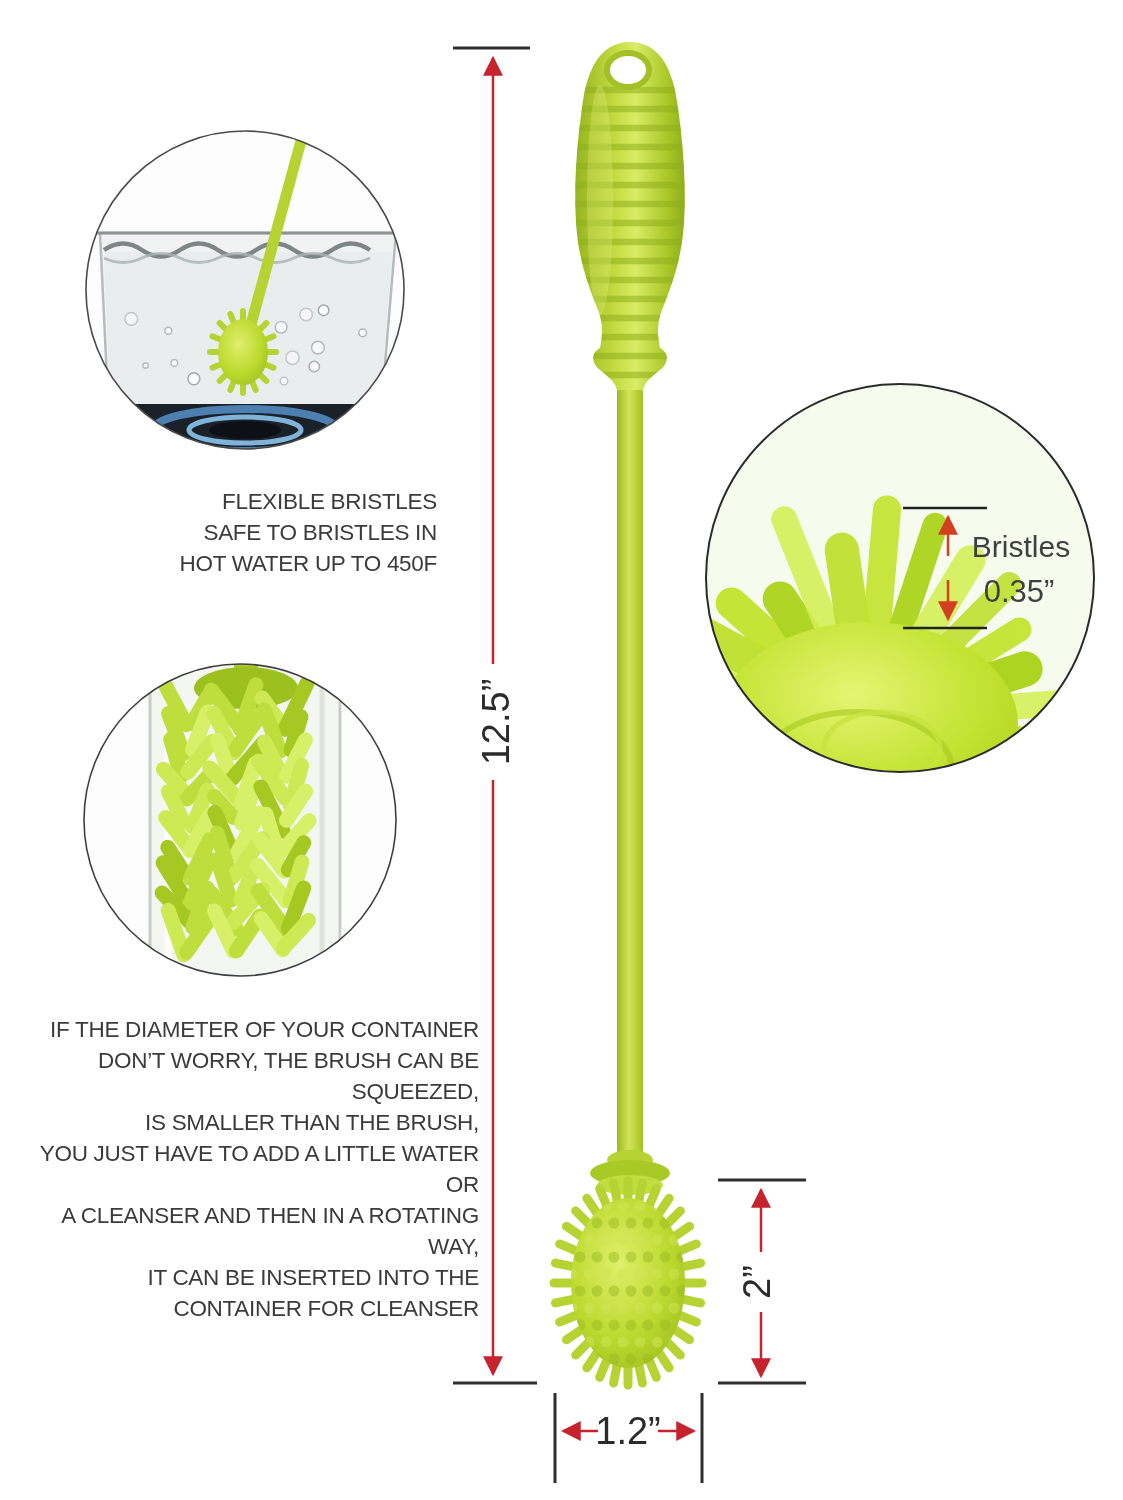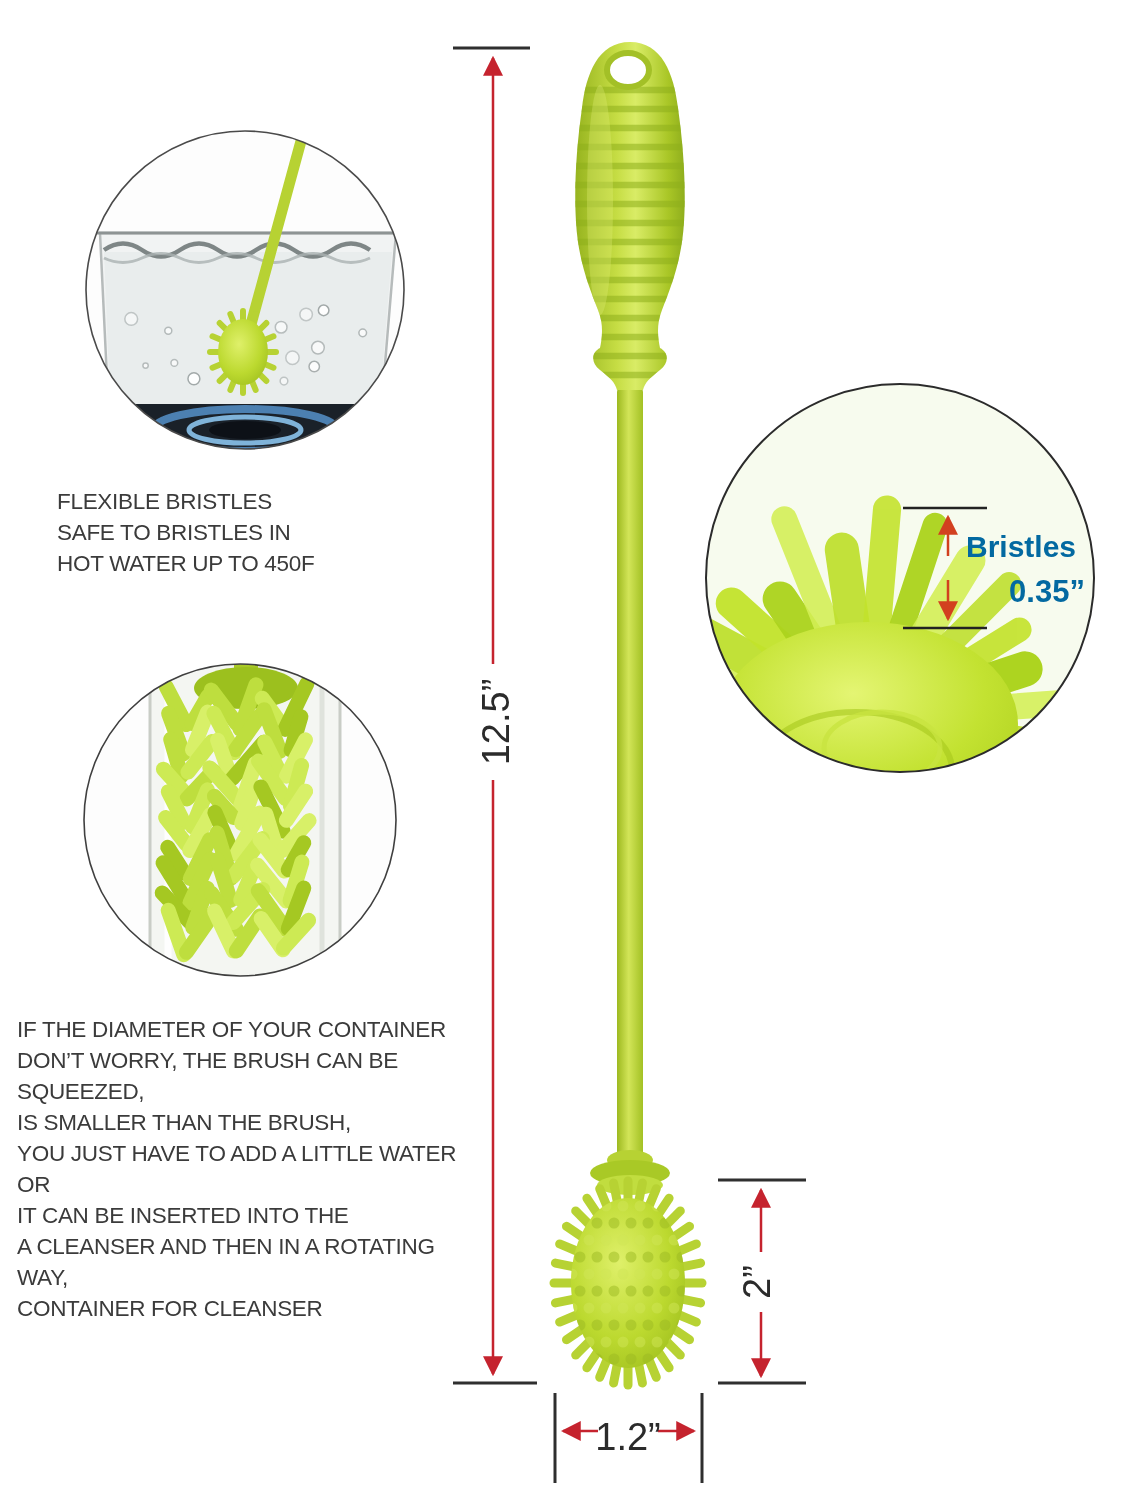--- a/index.html
+++ b/index.html
@@ -6,24 +6,24 @@
   :root{
     --green:#b7d233; --green-light:#d5ea5e; --green-dark:#97b71e;
     --red:#c5232e; --orange:#d2401f; --cap:#2f2f2f; --text:#3b3b3b;
   }
   body{background:#ffffff}
   #canvas{
     position:relative;width:1123px;height:1500px;background:#fff;
     font-family:"Liberation Sans",sans-serif;overflow:hidden;
   }
   #art{position:absolute;left:0;top:0}
-  .txt{position:absolute;color:var(--text);text-align:left;letter-spacing:-0.3px}
+  .txt{position:absolute;color:var(--text);text-align:right;letter-spacing:-0.3px}
   .callout{font-size:22.5px;line-height:31px;font-weight:400}
   .dim-label{position:absolute;font-size:38px;color:#2b2b2b;white-space:nowrap;letter-spacing:0;font-weight:400}
-  .bris-label{position:absolute;font-size:30px;color:#0369a1;white-space:nowrap;font-weight:700}
+  .bris-label{position:absolute;font-size:30px;color:#404040;white-space:nowrap;font-weight:400}
   .rot{transform:translate(-50%,-50%) rotate(-90deg)}
   .ctr{transform:translate(-50%,-50%)}
 </style>
 </head>
 <body>
 
 <div id="canvas">
 
   <svg id="art" width="1123" height="1500" viewBox="0 0 1123 1500">
     <defs>
@@ -413,28 +413,28 @@
     <div>FLEXIBLE BRISTLES</div>
     <div>SAFE TO BRISTLES IN</div>
     <div>HOT WATER UP TO 450F</div>
   </div>
 
   <div class="txt callout" style="left:17px;top:1014px;width:462px;">
     <div>IF THE DIAMETER OF YOUR CONTAINER</div>
     <div>DON’T WORRY, THE BRUSH CAN BE SQUEEZED,</div>
     <div>IS SMALLER THAN THE BRUSH,</div>
     <div>YOU JUST HAVE TO ADD A LITTLE WATER OR</div>
+    <div>A CLEANSER AND THEN IN A ROTATING WAY,</div>
     <div>IT CAN BE INSERTED INTO THE</div>
-    <div>A CLEANSER AND THEN IN A ROTATING WAY,</div>
     <div>CONTAINER FOR CLEANSER</div>
   </div>
 
   <div class="dim-label rot" style="left:496px;top:722px;">12.5”</div>
 
   <div class="dim-label rot" style="left:757px;top:1282px;">2”</div>
 
-  <div class="dim-label ctr" style="left:628px;top:1431px;margin-top:6px;">1.2”</div>
+  <div class="dim-label ctr" style="left:628px;top:1431px;">1.2”</div>
 
   <div class="bris-label ctr" style="left:1021px;top:547px;">Bristles</div>
 
-  <div class="bris-label ctr" style="left:1019px;top:592px;font-size:31px;margin-left:28px;">0.35”</div>
+  <div class="bris-label ctr" style="left:1019px;top:592px;font-size:31px;">0.35”</div>
 
 </div>
 
 </body></html>

